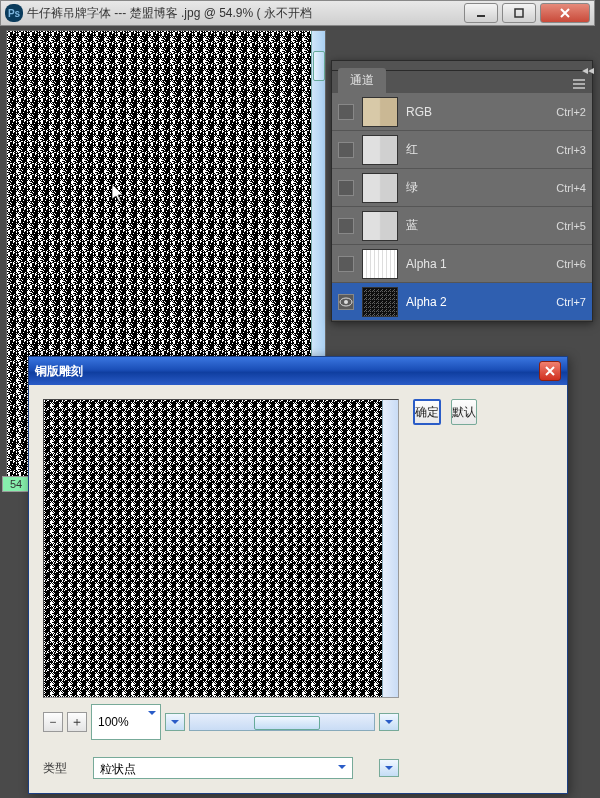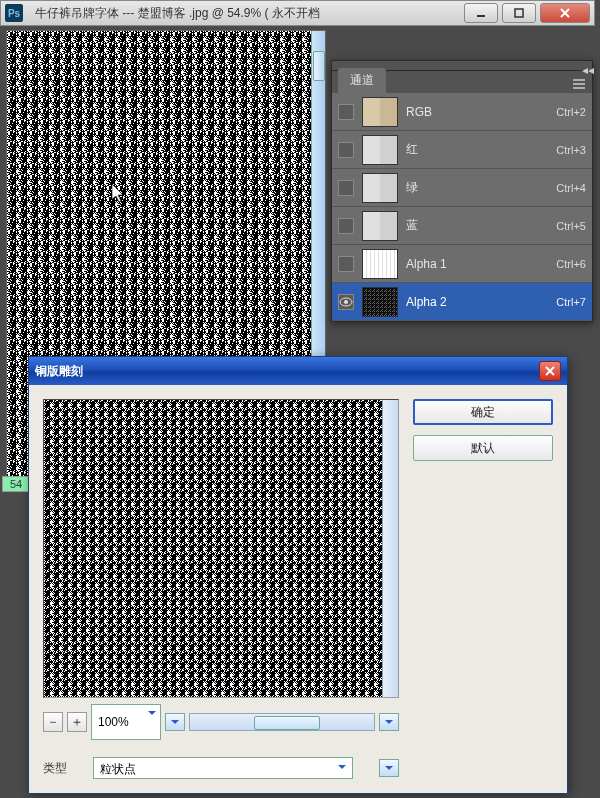--- a/index.html
+++ b/index.html
@@ -1,19 +1,19 @@
 <!DOCTYPE html>
 <html><head>
 <meta charset="utf-8">
 <style>
 *{box-sizing:border-box;margin:0;padding:0;font-family:"Microsoft YaHei",Tahoma,sans-serif;font-size:12px}
 body{width:600px;height:798px;background:#4a4a4a;position:relative;overflow:hidden}
 .main-window{position:absolute;left:0;top:0;width:595px;height:798px;background:#4a4a4a}
 .titlebar{height:26px;background:linear-gradient(#e8e8e8,#cfcfcf);display:flex;align-items:center;border:1px solid #888;padding:0 4px}
-.ps-icon{width:18px;height:18px;background:#0a3b5c;color:#7fb8e0;display:flex;align-items:center;justify-content:center;font-size:10px;font-weight:bold;border-radius:2px;margin-right:12px}
+.ps-icon{width:18px;height:18px;background:#0a3b5c;color:#7fb8e0;display:flex;align-items:center;justify-content:center;font-size:10px;font-weight:bold;border-radius:8px;margin-right:4px}
 .title-text{flex:1;color:#333;font-size:12px;white-space:nowrap;overflow:hidden}
 .win-controls{display:flex;gap:4px}
 .win-btn{width:34px;height:20px;border:1px solid #888;border-radius:3px;background:linear-gradient(#f4f4f4,#d0d0d0);display:flex;align-items:center;justify-content:center}
 .win-btn.close{background:linear-gradient(#e58a7a,#c94a3a);width:50px}
 .win-btn svg{width:10px;height:10px}
 .canvas-area{position:absolute;left:6px;top:30px;width:320px;height:450px;background:#000;border:1px solid #666}
 .noise{width:100%;height:100%;background:#000;position:relative;overflow:hidden}
 .noise::before{content:"";position:absolute;inset:-8px;background:
 repeating-conic-gradient(#000 0 5deg,#fff 5deg 7deg,#000 7deg 11deg,#fff 11deg 13deg);
 filter:contrast(28) blur(.35px);
@@ -57,21 +57,21 @@
 .zoom-select{height:36px;border:1px solid #7a9;background:#fff;padding:0 18px 0 6px;position:relative;display:flex;align-items:center;min-width:70px}
 .zoom-select::after{content:"";position:absolute;right:4px;top:6px;border:4px solid transparent;border-top-color:#2a5cc7}
 .h-scroll{flex:1;height:18px;background:linear-gradient(#e6eefb,#c9dcf5);border:1px solid #8ab;position:relative}
 .h-scroll::before{content:"";position:absolute;left:35%;top:2px;width:64px;height:12px;border:1px solid #6a9;background:linear-gradient(#f0f7ff,#c4ddf5);border-radius:2px}
 .sel-down{width:20px;height:18px;border:1px solid #7a9;background:linear-gradient(#f0f7ff,#c4ddf5);display:flex;align-items:center;justify-content:center}
 .sel-down::after{content:"";border:4px solid transparent;border-top-color:#2a5cc7;margin-top:4px}
 .type-row{display:flex;align-items:center;gap:26px;margin-top:11px}
 .type-label{color:#333}
 .type-select{flex:1;height:22px;border:1px solid #7a9;background:#fff;padding:0 6px;display:flex;align-items:flex-end;position:relative}
 .type-select::after{content:"";position:absolute;right:6px;top:7px;border:4px solid transparent;border-top-color:#2a5cc7}
-.btn-col{width:140px;display:flex;flex-direction:column;gap:10px}
+.btn-col{width:140px;display:flex;flex-direction:row;gap:10px}
 .dlg-btn{height:26px;border:1px solid #7a9;background:linear-gradient(#fdfdfd,#e8e8e8);display:flex;align-items:center;justify-content:center;color:#222;border-radius:2px}
 .dlg-btn.primary{border:2px solid #2a5cc7}
 </style>
 </head>
 <body>
 
 <div class="main-window">
 
   <div class="titlebar">
     <div class="ps-icon">Ps</div>

